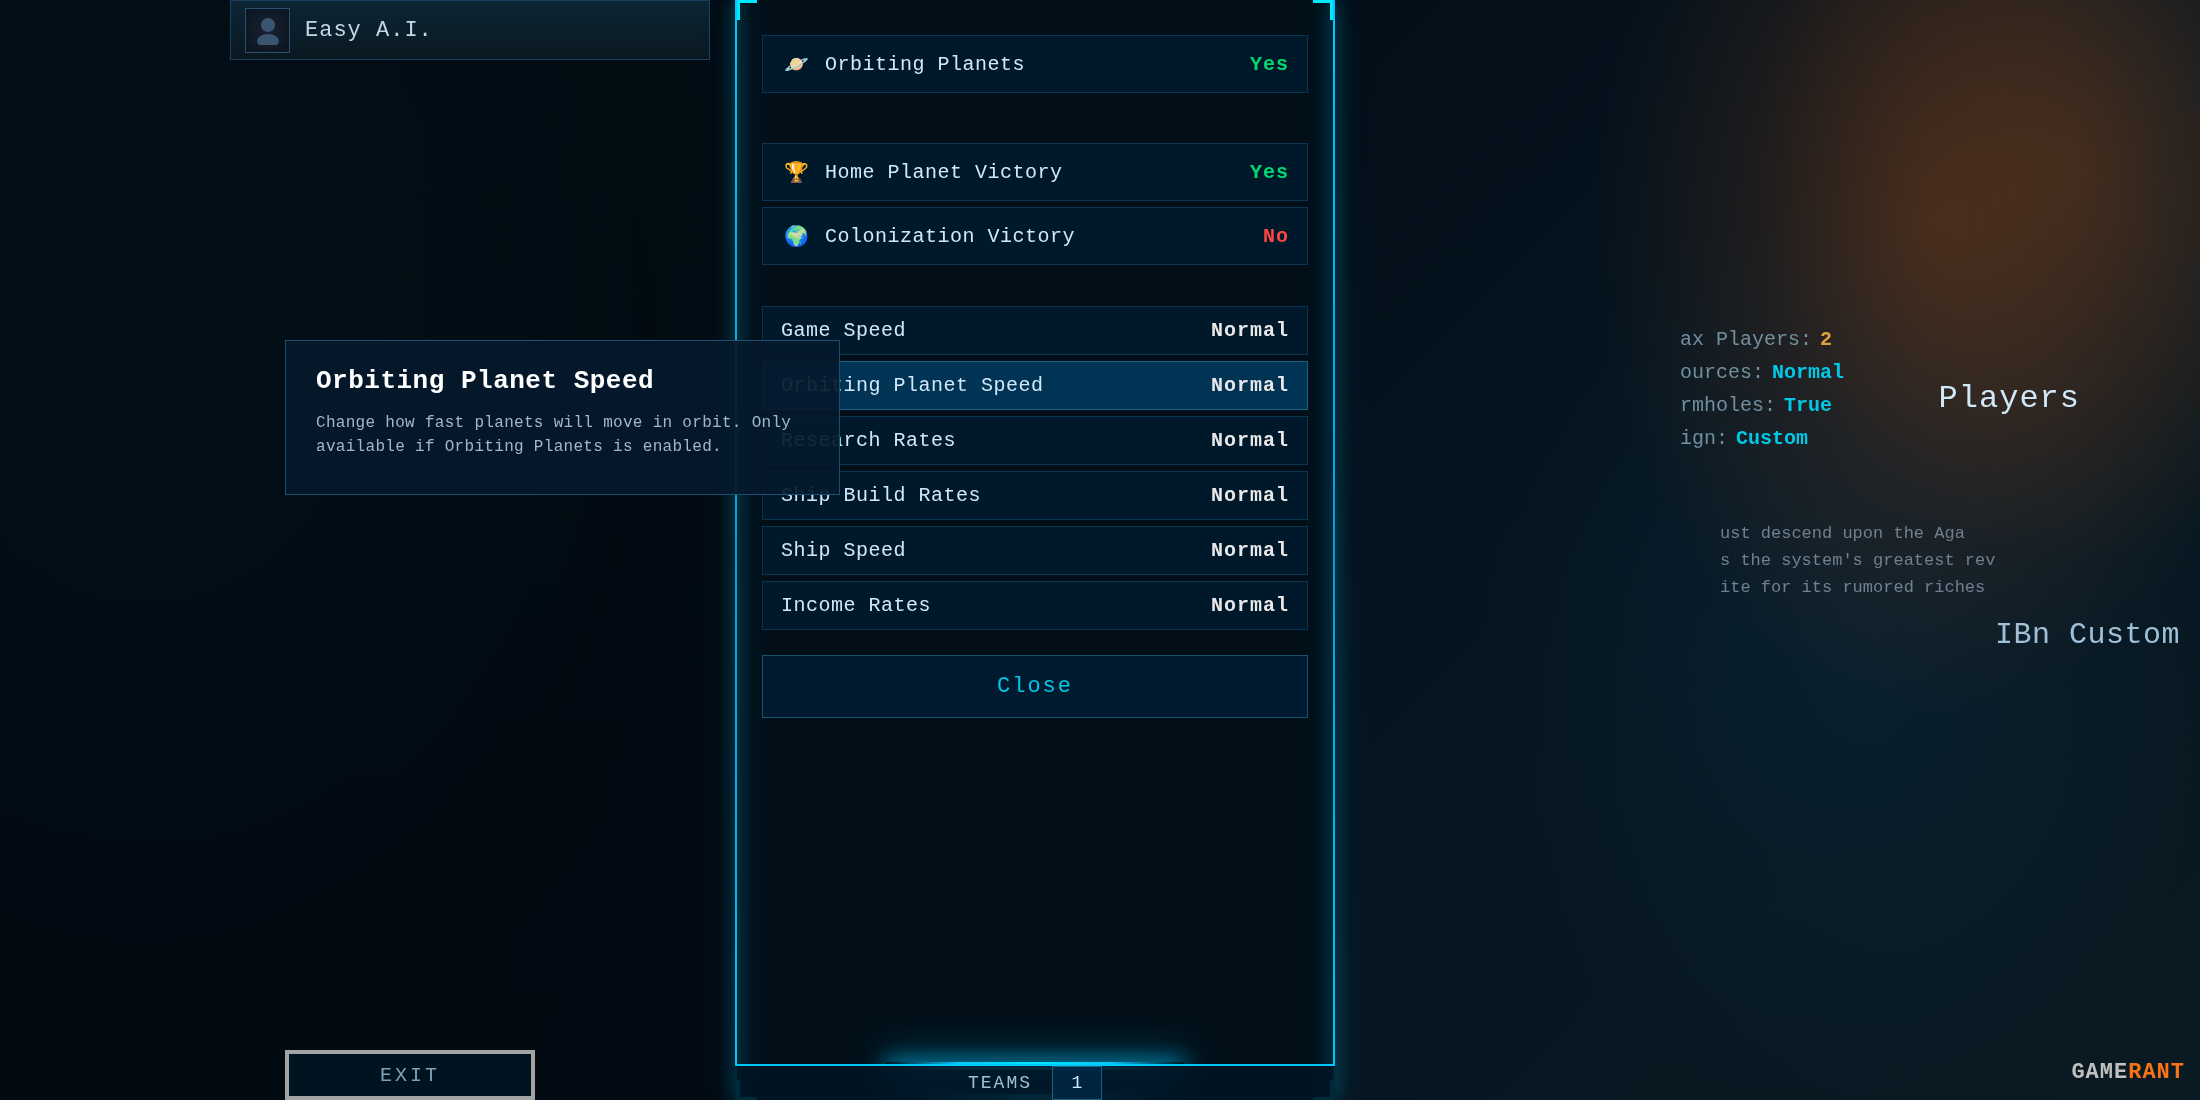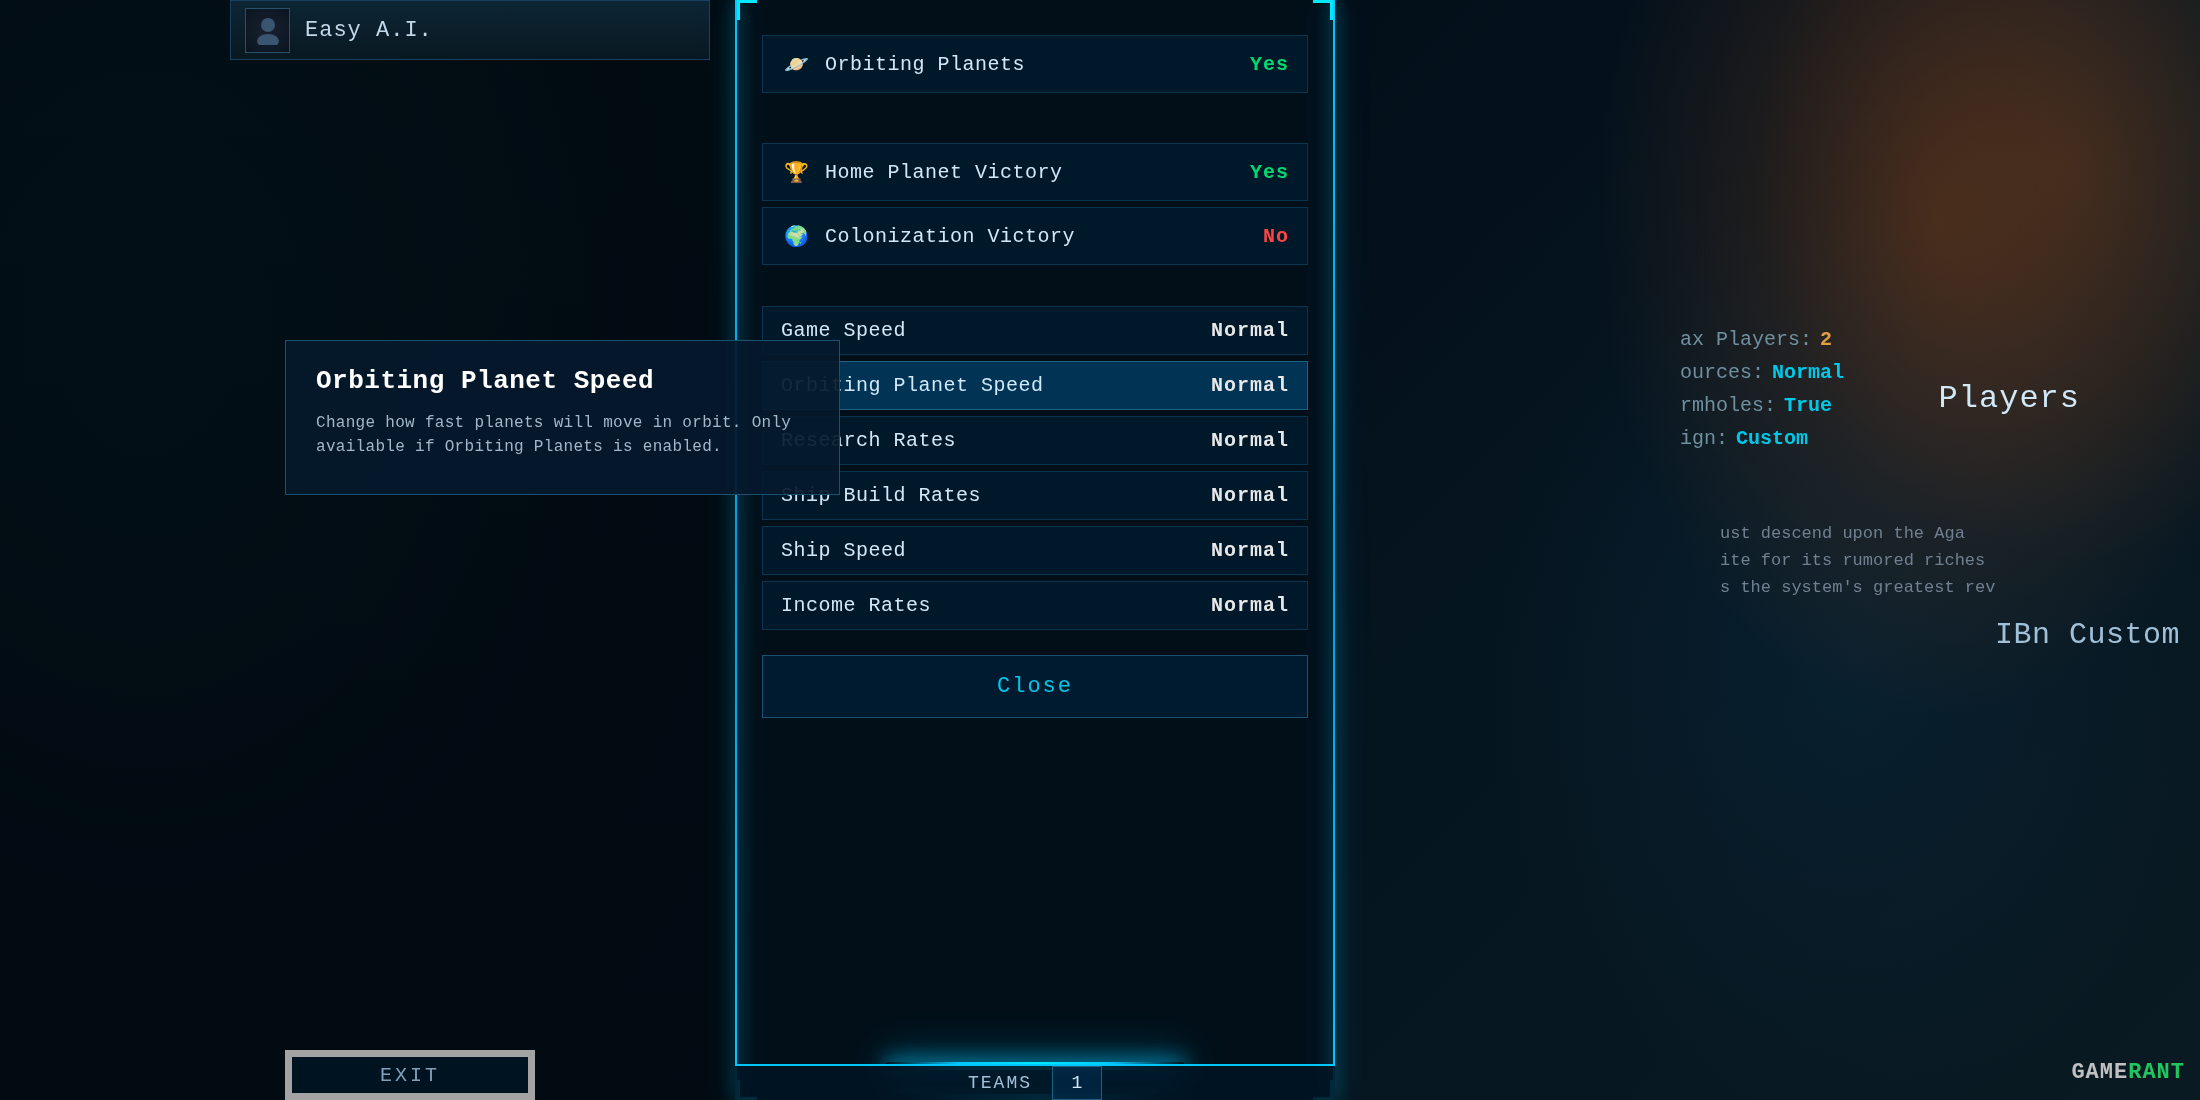--- a/index.html
+++ b/index.html
@@ -239,21 +239,21 @@
     }
 
     .gamerant-game {
       color: #c0c0c0;
       font-size: 22px;
       font-weight: bold;
       letter-spacing: 1px;
     }
 
     .gamerant-rant {
-      color: #22c55e;
+      color: #f97316;
       font-size: 22px;
       font-weight: bold;
       letter-spacing: 1px;
     }
 
     
     .teams-bar {
       position: absolute;
       bottom: 0;
       left: 735px;
@@ -281,21 +281,21 @@
       color: #d0e8f8;
       font-size: 18px;
     }
 
     
     .exit-btn {
       position: absolute;
       left: 285px; bottom: 0;
       width: 250px; height: 50px;
       background: rgba(0, 20, 35, 0.9);
-      border: 7px solid #a3a3a3;
+      border: 4px solid #a3a3a3;
       display: flex; align-items: center; justify-content: center;
       cursor: pointer;
     }
 
     .exit-btn-text {
       color: #80a0b8;
       font-size: 20px;
       letter-spacing: 3px;
     }
 
@@ -490,22 +490,22 @@
     <div class="right-info-row">
       <span class="right-info-label">ign:</span>
       <span class="right-info-value cyan">Custom</span>
     </div>
   </div>
 
   <div class="ibn-custom">IBn Custom</div>
 
   <div style="position:absolute; right:20px; top:520px; width:460px;">
     <div class="right-text-line">ust descend upon the Aga</div>
+    <div class="right-text-line">s the system's greatest rev</div>
     <div class="right-text-line">ite for its rumored riches</div>
-    <div class="right-text-line">s the system's greatest rev</div>
   </div>
 </div>
 
 <div class="exit-btn">
   <span class="exit-btn-text">EXIT</span>
 </div>
 
 <div class="teams-bar">
   <span class="teams-label">TEAMS</span>
   <div class="teams-box">

